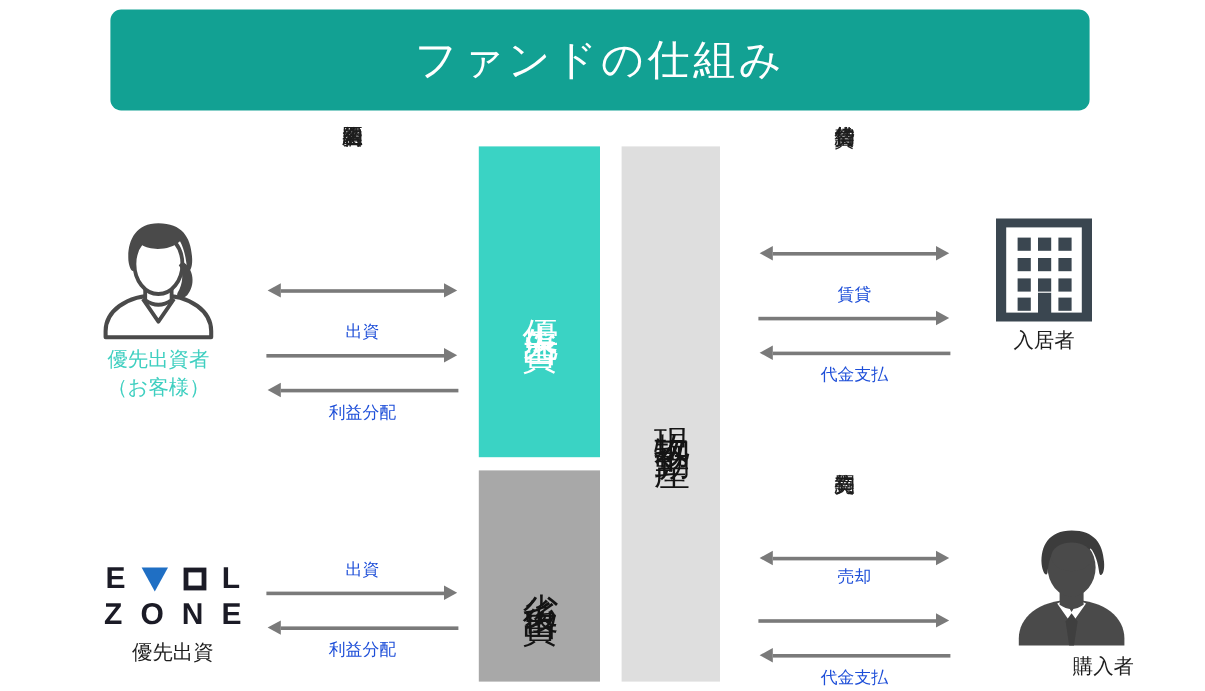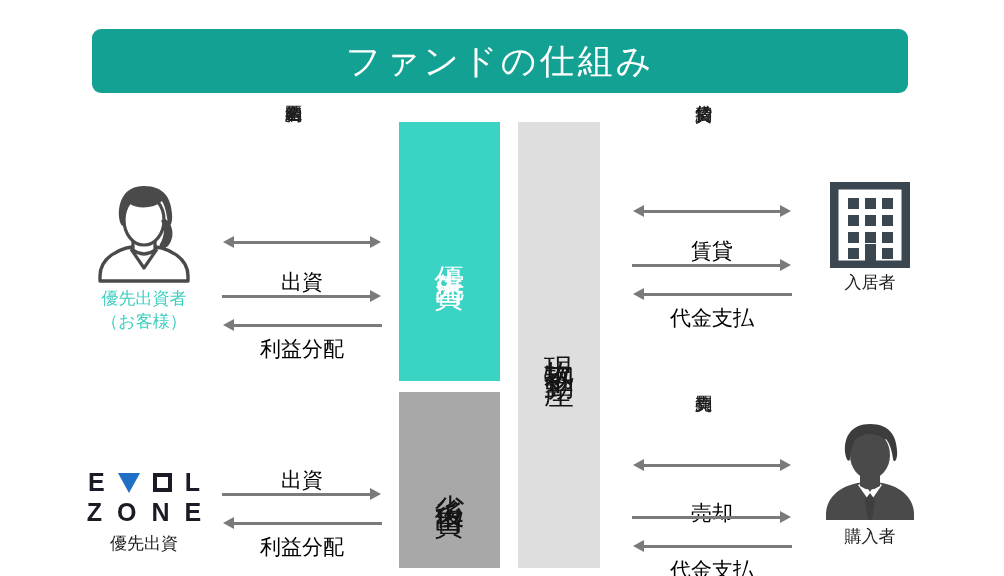--- a/index.html
+++ b/index.html
@@ -5,23 +5,23 @@
   html,body{margin:0;padding:0;background:#ffffff;}
   body{
     width:1004px;height:576px;position:relative;overflow:hidden;
     font-family:"Liberation Sans","DejaVu Sans",sans-serif;
     color:#1d1d1d;
   }
   .abs{position:absolute;}
 
   
   #title-banner{
-    left:92px;top:8px;width:816px;height:64px;
+    left:92px;top:8px;width:816px;height:84px;
     background:#12a193;border-radius:9px;
-    display:flex;align-items:center;justify-content:center;margin-top:21px;
+    display:flex;align-items:center;justify-content:center;
   }
   #title-text{
     color:#ffffff;font-size:35px;letter-spacing:3px;
     font-weight:400;white-space:nowrap;
   }
 
   
   .vbox{
     display:flex;align-items:center;justify-content:center;
     writing-mode:vertical-rl;text-orientation:upright;
@@ -32,42 +32,42 @@
   #box-subordinate{left:399px;top:392px;width:101px;height:176px;
     background:#a8a8a8;color:#141414;}
   #box-property{left:518px;top:122px;width:82px;height:446px;
     background:#dedede;color:#141414;}
 
   
   .actor{display:flex;flex-direction:column;align-items:center;}
   .actor-label{font-size:17px;line-height:1.35;text-align:center;white-space:nowrap;}
   .teal-label{color:#3ecfc0;}
 
-  #actor-senior-investor{left:60px;top:184px;width:168px;}
+  #actor-senior-investor{left:48px;top:184px;width:168px;}
   #actor-evolzone{left:56px;top:470px;width:176px;}
   #actor-tenant{left:800px;top:182px;width:140px;}
-  #actor-buyer{left:795px;top:422px;width:150px;}
+  #actor-buyer{left:795px;top:440px;width:150px;align-items:flex-end;}
 
   
   #evolzone-logo{display:flex;flex-direction:column;align-items:center;gap:5px;margin-bottom:8px;}
   .logo-row{display:flex;align-items:center;}
   .logo-row.r1{gap:13px;}
   .logo-row.r2{gap:15px;}
   .lg{font-size:25px;font-weight:700;color:#1b1b26;line-height:1;letter-spacing:0;}
   .lg-tri{width:0;height:0;border-left:11px solid transparent;border-right:11px solid transparent;
           border-top:20px solid #1f6fc4;}
   .lg-sq{width:19px;height:19px;border:4px solid #1b1b26;box-sizing:border-box;}
 
   
   .arrow-wrap{position:absolute;}
   .arrow-line{position:absolute;height:3px;background:#7a7a7a;}
   .ah{position:absolute;width:0;height:0;}
   .ah-r{border-top:6px solid transparent;border-bottom:6px solid transparent;border-left:11px solid #7a7a7a;}
   .ah-l{border-top:6px solid transparent;border-bottom:6px solid transparent;border-right:11px solid #7a7a7a;}
-  .arrow-label{position:absolute;font-size:21px;white-space:nowrap;text-align:center;color:#000000;font-family:Liberation Mono, monospace;}
+  .arrow-label{position:absolute;font-size:14px;white-space:nowrap;text-align:center;color:#1d4ed8;font-family:Liberation Mono, monospace;}
   .vlabel{position:absolute;writing-mode:vertical-rl;text-orientation:upright;
           font-size:17px;line-height:1.02;letter-spacing:0px;color:#1d1d1d;}
 </style>
 </head>
 <body>
 
 <div class="abs" id="title-banner">
   <span id="title-text">ファンドの仕組み</span>
 </div>
 
@@ -230,21 +230,21 @@
 <div class="arrow-wrap" style="left:632px;top:382px;width:160px;height:190px;">
 
   <div class="vlabel" style="left:63px;top:0px;">売買契約</div>
 
   <div>
     <div class="arrow-line" style="left:12px;top:82px;width:136px;"></div>
     <div class="ah ah-l" style="left:1px;top:77px;"></div>
     <div class="ah ah-r" style="left:148px;top:77px;"></div>
   </div>
 
-  <div class="arrow-label" style="left:0px;top:117px;width:160px;">売却</div>
+  <div class="arrow-label" style="left:0px;top:90px;width:160px;">売却</div>
   <div>
     <div class="arrow-line" style="left:0px;top:134px;width:148px;"></div>
     <div class="ah ah-r" style="left:148px;top:129px;"></div>
   </div>
 
   <div>
     <div class="arrow-line" style="left:12px;top:163px;width:148px;"></div>
     <div class="ah ah-l" style="left:1px;top:158px;"></div>
   </div>
   <div class="arrow-label" style="left:0px;top:174px;width:160px;">代金支払</div>

